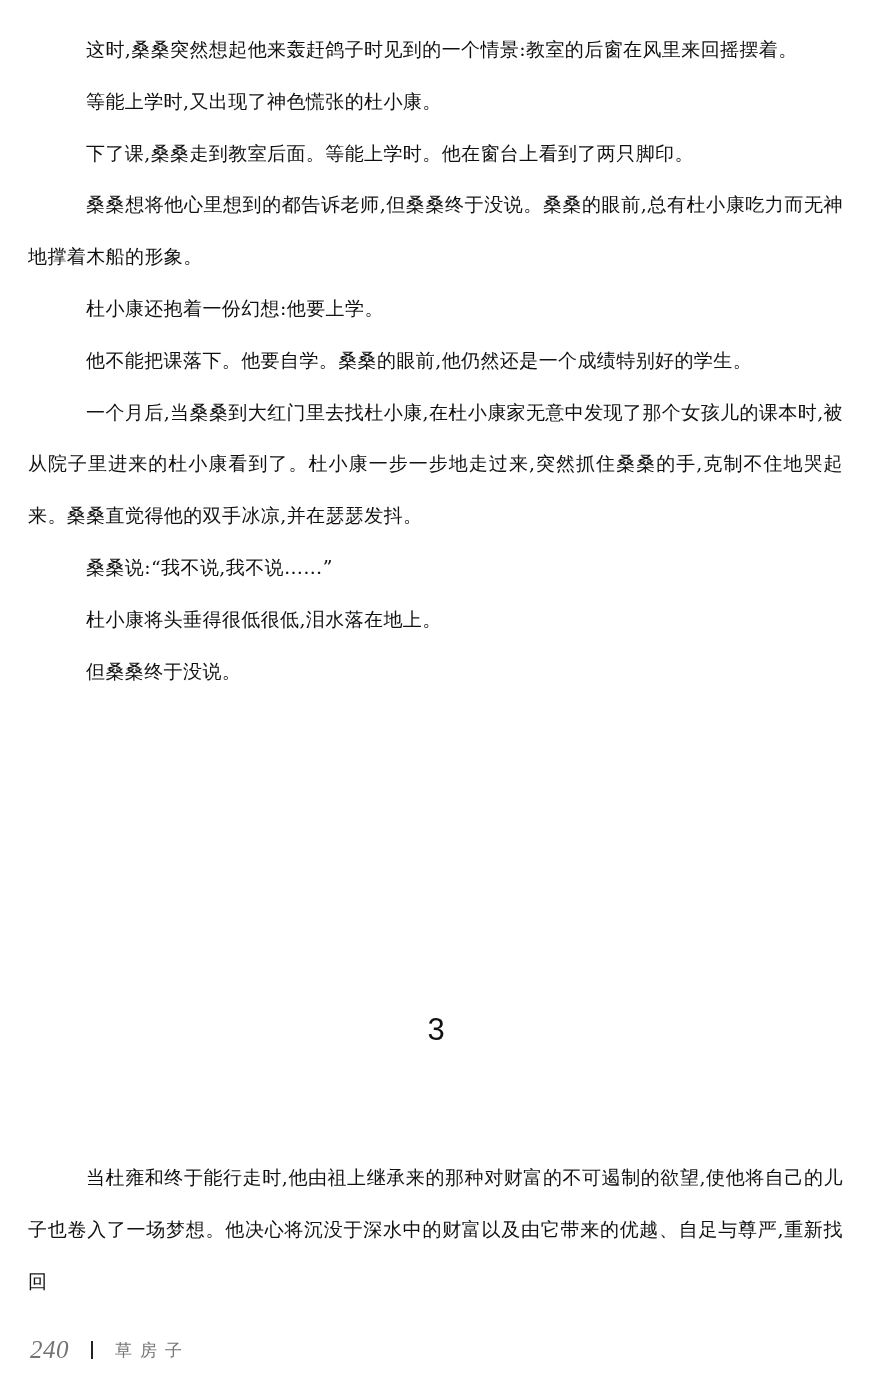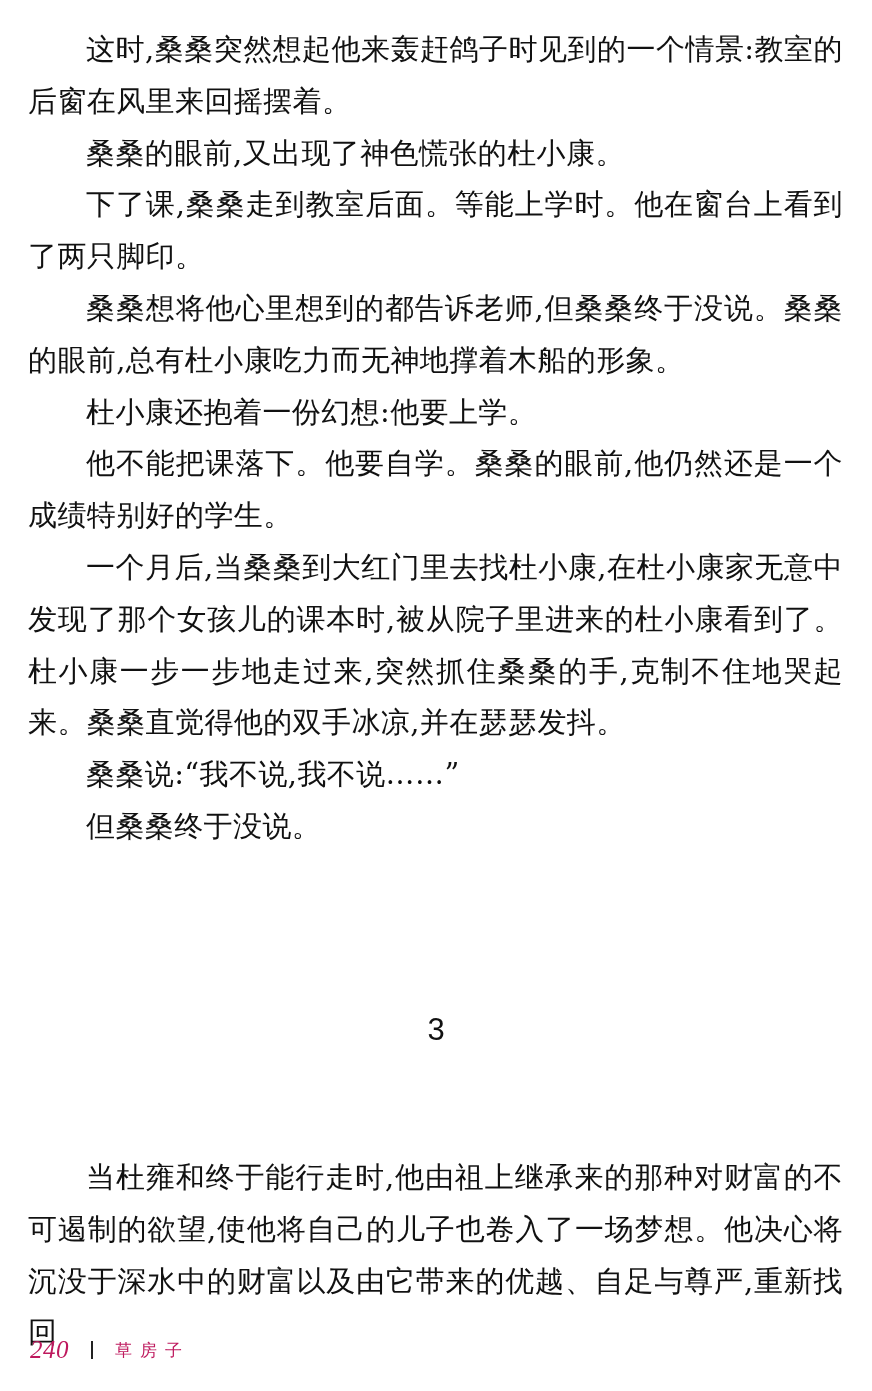--- a/index.html
+++ b/index.html
@@ -16,21 +16,21 @@
       font-family: "DejaVu Serif", "Liberation Serif", serif;
     }
     .page {
       position: absolute;
       left: 28px;
       top: 24px;
       width: 815px;
     }
     .para {
       margin: 0;
-      font-size: 29px;
+      font-size: 19px;
       line-height: 51.8px;
       text-indent: 58px;
       text-align: justify;
       text-justify: inter-character;
       letter-spacing: 0.4px;
       word-break: break-all;
     }
     .section-number {
       position: absolute;
       left: 0;
@@ -48,21 +48,21 @@
       top: 1152px;
       width: 815px;
     }
     .footer {
       position: absolute;
       left: 30px;
       top: 1330px;
       height: 40px;
       display: flex;
       align-items: center;
-      color: #be185d;
+      color: #737373;
     }
     .page-num {
       font-family: "Liberation Serif", "DejaVu Serif", serif;
       font-style: italic;
       font-size: 25px;
       letter-spacing: 0.5px;
     }
     .footer-sep {
       display: inline-block;
       width: 2px;
@@ -75,27 +75,28 @@
       font-family: "DejaVu Sans", "Liberation Sans", sans-serif;
       font-size: 17px;
       letter-spacing: 8px;
     }
   </style>
 </head>
 <body>
 
 <div class="page">
   <p class="para">这时,桑桑突然想起他来轰赶鸽子时见到的一个情景:教室的后窗在风里来回摇摆着。</p>
-  <p class="para">桑桑的眼前,又出现了神色慌张的杜小康。</p>
+  <p class="para">等能上学时,又出现了神色慌张的杜小康。</p>
   <p class="para">下了课,桑桑走到教室后面。等能上学时。他在窗台上看到了两只脚印。</p>
   <p class="para">桑桑想将他心里想到的都告诉老师,但桑桑终于没说。桑桑的眼前,总有杜小康吃力而无神地撑着木船的形象。</p>
   <p class="para">杜小康还抱着一份幻想:他要上学。</p>
   <p class="para">他不能把课落下。他要自学。桑桑的眼前,他仍然还是一个成绩特别好的学生。</p>
   <p class="para">一个月后,当桑桑到大红门里去找杜小康,在杜小康家无意中发现了那个女孩儿的课本时,被从院子里进来的杜小康看到了。杜小康一步一步地走过来,突然抓住桑桑的手,克制不住地哭起来。桑桑直觉得他的双手冰凉,并在瑟瑟发抖。</p>
   <p class="para">桑桑说:“我不说,我不说……”</p>
+  <p class="para">杜小康将头垂得很低很低,泪水落在地上。</p>
   <p class="para">但桑桑终于没说。</p>
 </div>
 
 <div class="section-number">3</div>
 
 <div class="page2">
   <p class="para">当杜雍和终于能行走时,他由祖上继承来的那种对财富的不可遏制的欲望,使他将自己的儿子也卷入了一场梦想。他决心将沉没于深水中的财富以及由它带来的优越、自足与尊严,重新找回</p>
 </div>
 
 <div class="footer">

